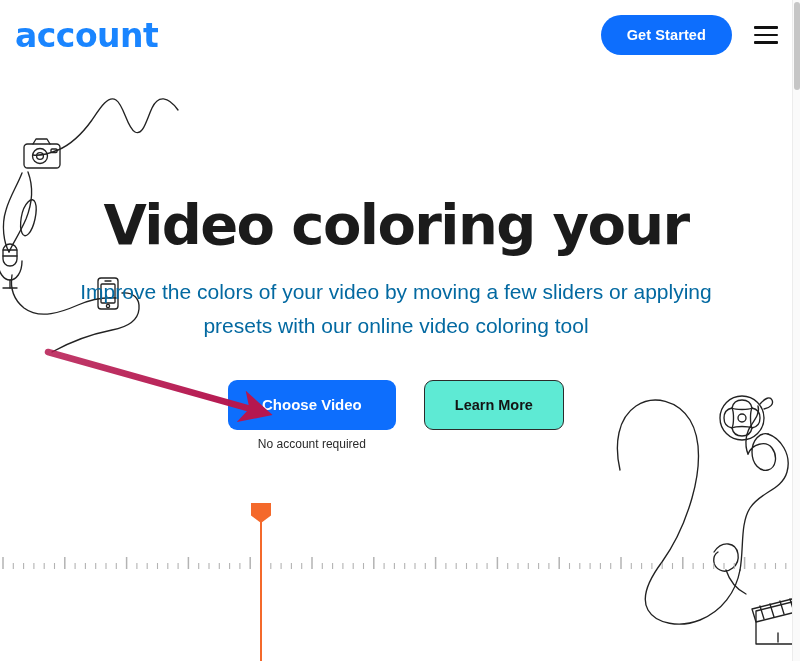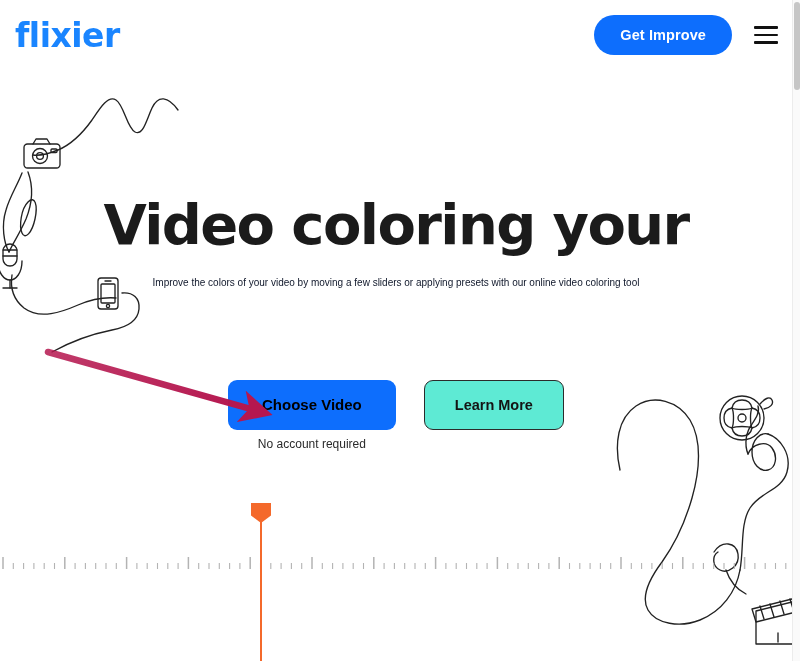--- a/index.html
+++ b/index.html
@@ -95,23 +95,23 @@
     font-family: "DejaVu Sans", sans-serif;
     font-size: 56px;
     font-weight: 700;
     color: #1b1b1b;
     letter-spacing: -1.6px;
     line-height: 1.07;
   }
   .hero-sub {
     margin: 20px auto 16px;
     width: 650px;
-    font-size: 10px;
+    font-size: 21px;
     line-height: 1.62;
-    color: #0f172a;
+    color: #0369a1;
     font-family: "Liberation Sans", sans-serif;
   }
 
   
   .cta-row {
     position: absolute;
     left: 0;
     top: 380px;
     width: 792px;
     display: flex;
@@ -120,21 +120,21 @@
     gap: 28px;
     z-index: 12;
   }
   .cta-primary-wrap {
     display: flex;
     flex-direction: column;
     align-items: center;
   }
   .btn-choose-video {
     background: #0d6efd;
-    color: #000000;
+    color: #ffffff;
     border: none;
     border-radius: 9px;
     font-size: 15px;
     font-weight: 700;
     padding: 0 34px;
     height: 50px;
     line-height: 50px;
     cursor: pointer;
     font-family: "Liberation Sans", sans-serif;
     min-width: 148px;
@@ -296,23 +296,23 @@
         <path d="M752,609 l44,-11 l4,13 l-44,11 Z"></path>
         <path d="M760,606 l4,13 M770,604 l4,13 M780,601 l4,13 M790,599 l4,13"></path>
         <path d="M756,611 l44,-11 v44 h-44 Z"></path>
         <path d="M778,633 v9"></path>
       </g>
 
     </g>
   </svg>
 
   <header class="site-header">
-    <div class="brand-logo" style="color: rgb(26, 133, 255);">flixier</div>
+    <div class="brand-logo" style="color: rgb(26, 133, 255);">account</div>
     <div class="header-right">
-      <button class="btn-get-started" style="background: rgb(13, 110, 253);">Get Improve</button>
+      <button class="btn-get-started" style="background: rgb(13, 110, 253);">Get Started</button>
       <div class="hamburger">
         <span></span>
         <span></span>
         <span></span>
       </div>
     </div>
   </header>
 
   <section class="hero">
     <h1 class="hero-title" style="color: rgb(27, 27, 27);">Video coloring your</h1>

